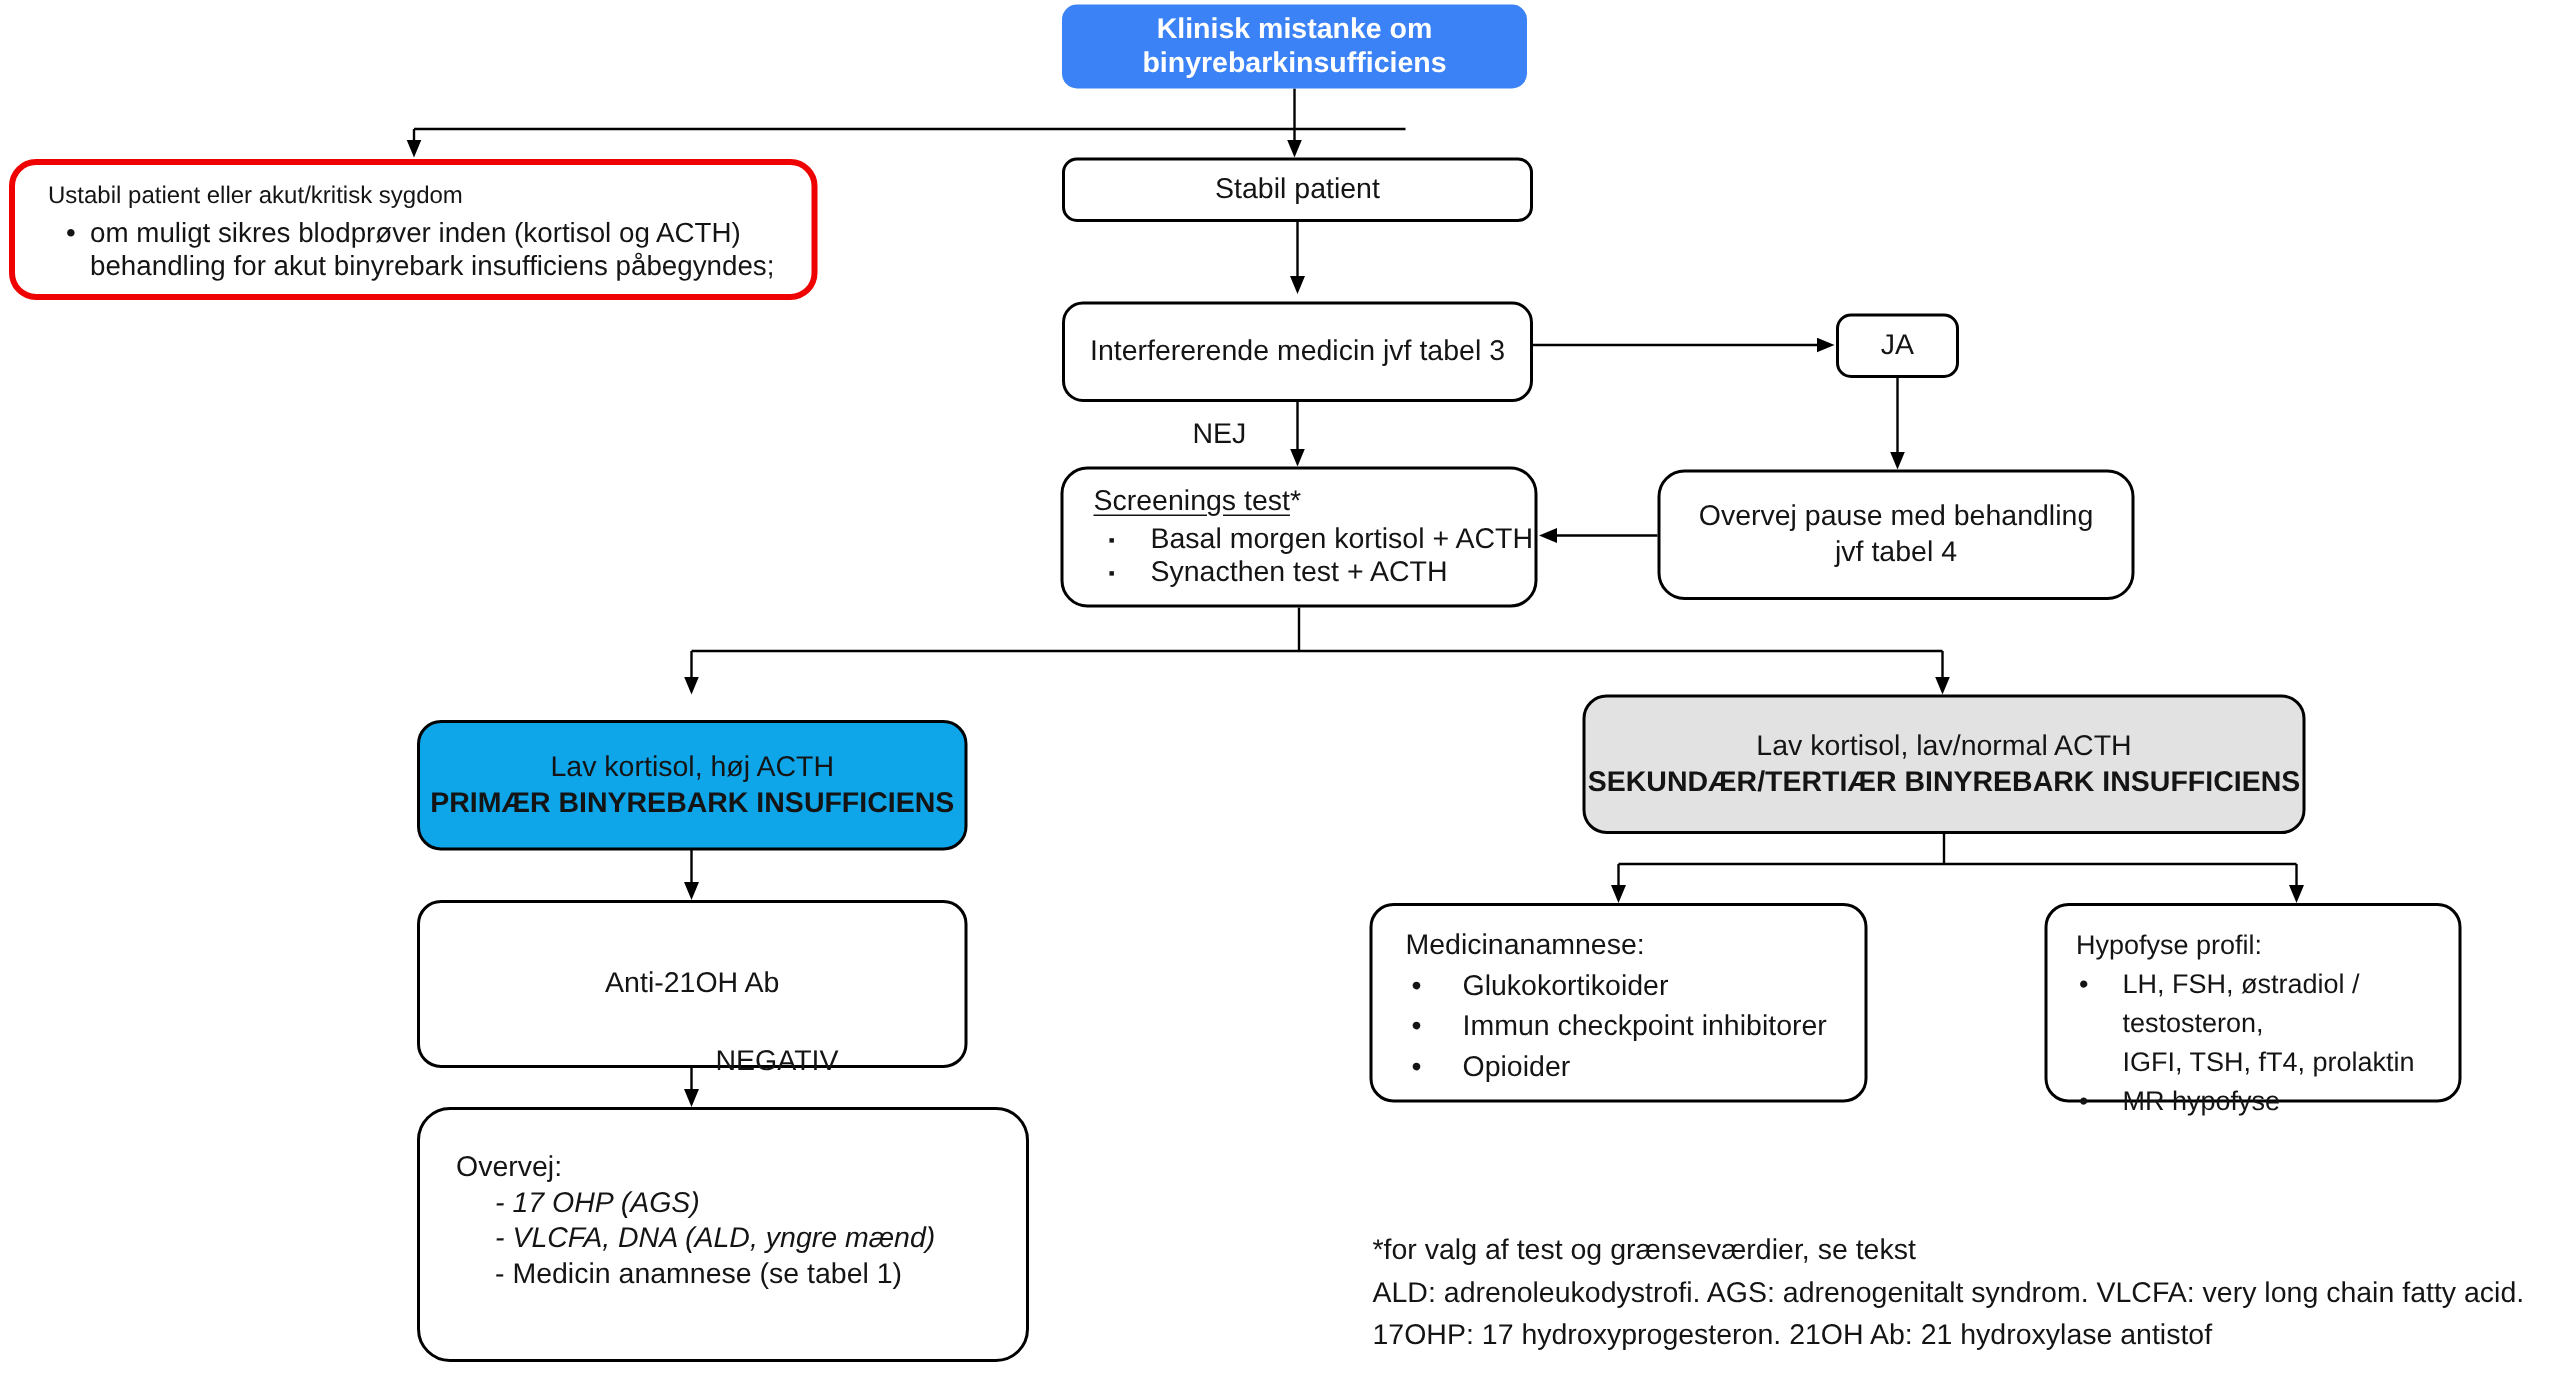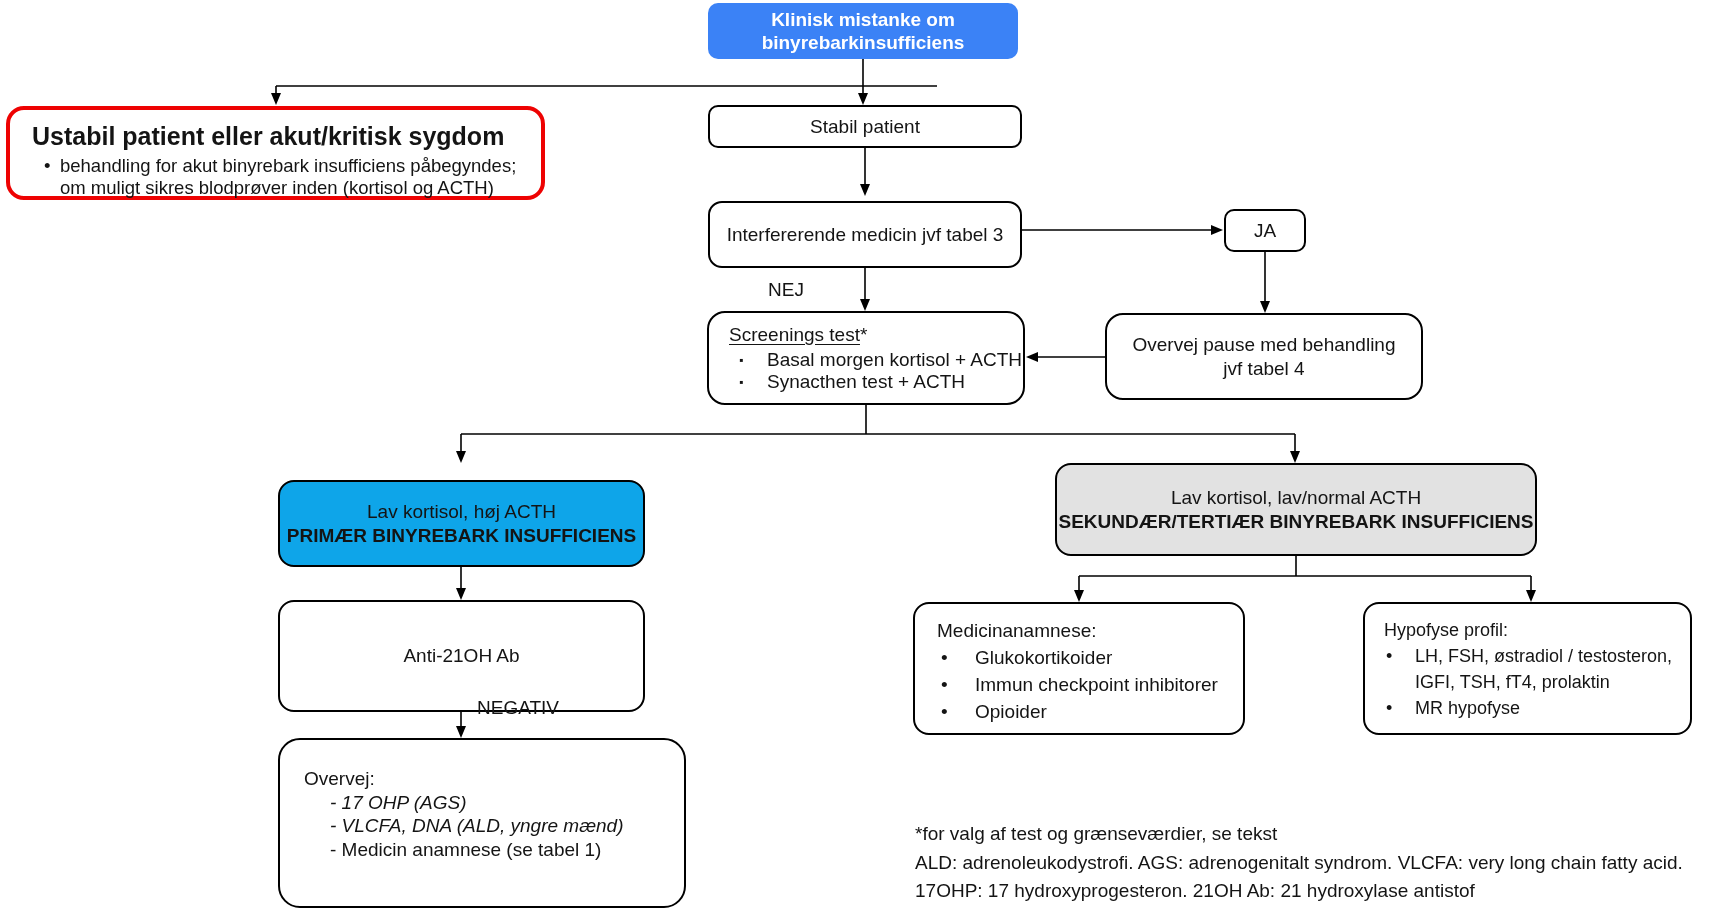--- a/index.html
+++ b/index.html
@@ -16,42 +16,42 @@
   .node.block{display:block;text-align:left;align-items:flex-start;justify-content:flex-start;}
   .nowrap{white-space:nowrap;}
   .bold{font-weight:bold;}
   .italic{font-style:italic;}
   .u{text-decoration:underline;text-underline-offset:3px;}
   .pre{white-space:pre-line;}
   #top-box{left:708px;top:3px;width:310px;height:56px;background:#3b82f6;border:none;
     border-radius:10px;color:#fff;font-weight:bold;padding:0 28px;}
   #red-box{left:6px;top:106px;width:539px;height:94px;border:4px solid #ee0202;
     border-radius:18px;padding:11px 6px 0 22px;font-size:18.5px;}
-  #red-box .title{font-weight:bold;font-size:25px;margin-bottom:3px;}
+  #red-box .title{font-weight:normal;font-size:16px;margin-bottom:3px;}
   .bullet-row{display:flex;align-items:flex-start;}
   .bullet-row .marker{flex:0 0 28px;padding-left:12px;box-sizing:border-box;}
   #stabil-box{left:708px;top:105px;width:314px;height:43px;border-radius:10px;}
   #interf-box{left:708px;top:201px;width:314px;height:67px;border-radius:14px;}
   #ja-box{left:1224px;top:209px;width:82px;height:43px;border-radius:10px;}
   #screen-box{left:707px;top:311px;width:318px;height:94px;border-radius:18px;padding:10px 4px 0 20px;}
   #screen-box .title{margin-bottom:3px;}
   #screen-box .bullet-row{line-height:22px;}
   #screen-box .marker{flex:0 0 38px;padding-left:10px;font-size:12px;line-height:22px;}
   #pause-box{left:1105px;top:313px;width:318px;height:87px;border-radius:18px;}
   #primar-box{left:278px;top:480px;width:367px;height:87px;border-radius:16px;background:#0ea5e9;}
   #sekundar-box{left:1055px;top:463px;width:482px;height:93px;border-radius:16px;background:#e2e2e2;}
   #anti-box{left:278px;top:600px;width:367px;height:112px;border-radius:16px;}
   #overvej-box{left:278px;top:738px;width:408px;height:170px;border-radius:22px;padding:27px 4px 0 24px;line-height:23.5px;}
   #overvej-box .items{margin-left:26px;}
   #medicin-box{left:913px;top:602px;width:332px;height:133px;border-radius:16px;padding:13px 4px 0 22px;line-height:27px;}
   #medicin-box .marker{flex:0 0 38px;padding-left:4px;}
-  #hypofyse-box{left:1363px;top:602px;width:329px;height:133px;border-radius:16px;padding:13px 14px 0 19px;font-size:18px;line-height:26px;}
+  #hypofyse-box{left:1363px;top:602px;width:278px;height:133px;border-radius:16px;padding:13px 14px 0 19px;font-size:18px;line-height:26px;}
   #hypofyse-box .marker{flex:0 0 31px;padding-left:2px;}
   .floating-label{position:absolute;font-size:19px;}
-  #nej-label{left:768px;top:279px;text-align:center;}
+  #nej-label{left:795px;top:279px;text-align:center;}
   #negativ-label{left:477px;top:697px;}
   #footnote{position:absolute;left:915px;top:820px;font-size:19px;line-height:28.5px;}
 </style>
 </head>
 <body>
 
 <div id="canvas">
 
   <svg class="connectors" width="1713" height="915">
     <defs>
@@ -84,22 +84,22 @@
 
   <div class="node" id="top-box">
     <span>Klinisk mistanke om binyrebarkinsufficiens</span>
   </div>
 
   <div class="node block" id="red-box">
     <div class="title">Ustabil patient eller akut/kritisk sygdom</div>
     <div class="bullet-row">
       <span class="marker">•</span>
       <span>
+        <div>om muligt sikres blodprøver inden (kortisol og ACTH)</div>
         <div>behandling for akut binyrebark insufficiens påbegyndes;</div>
-        <div>om muligt sikres blodprøver inden (kortisol og ACTH)</div>
       </span>
     </div>
   </div>
 
   <div class="node" id="stabil-box">
     <span class="nowrap">Stabil patient</span>
   </div>
 
   <div class="node" id="interf-box">
     <span class="nowrap">Interfererende medicin jvf tabel 3</span>

